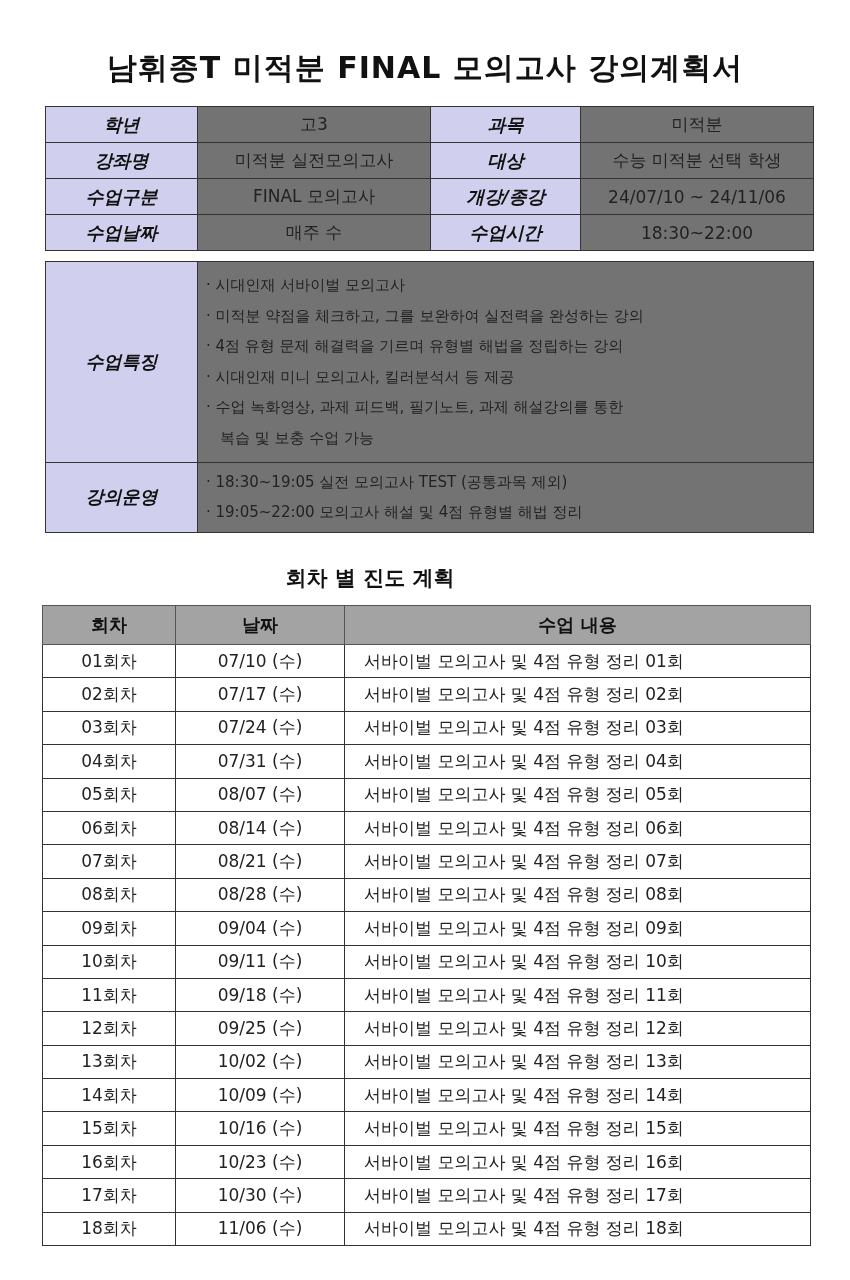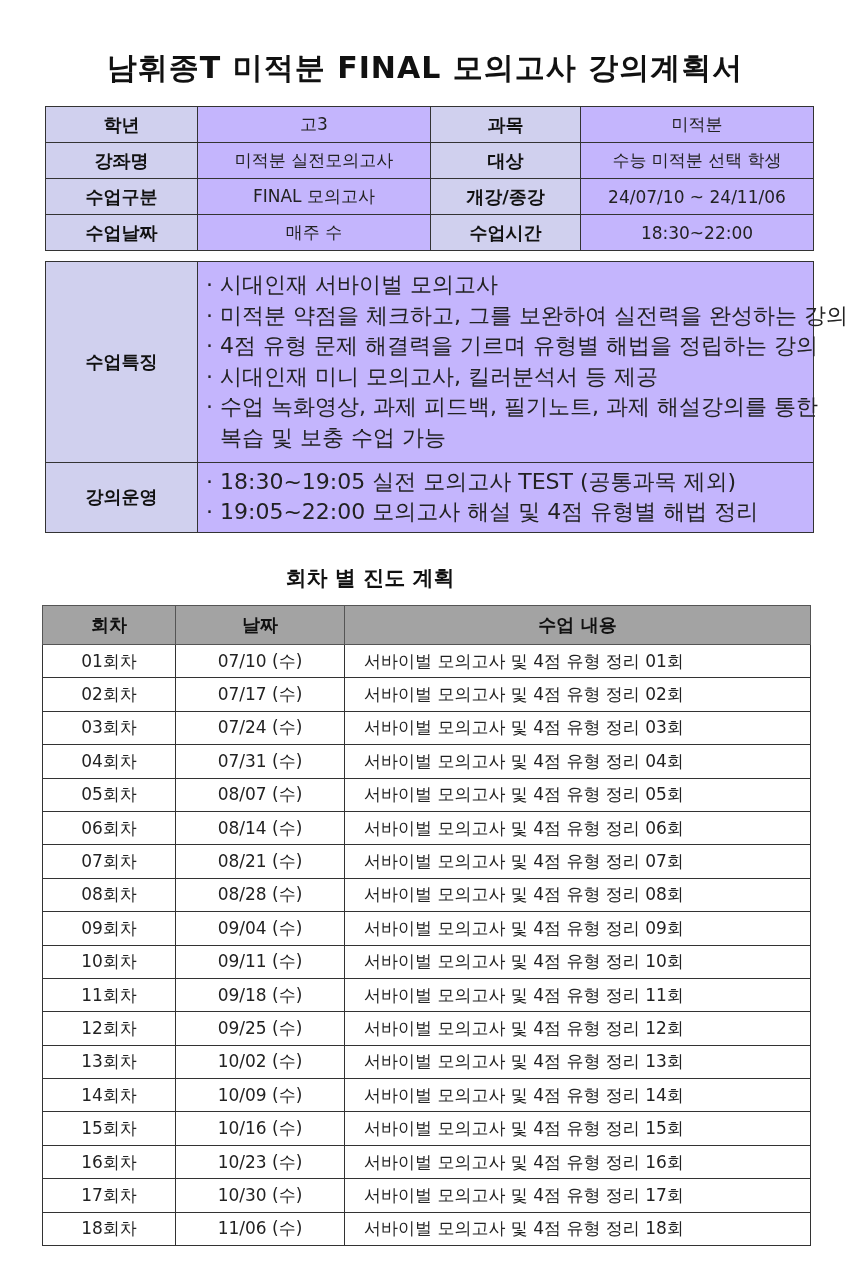--- a/index.html
+++ b/index.html
@@ -6,34 +6,34 @@
   body {
     width: 850px; height: 1280px; position: relative; overflow: hidden;
     font-family: "DejaVu Sans", "Liberation Sans", sans-serif; color: #222;
   }
   .title {
     position: absolute; left: 0; top: 48px; width: 850px; text-align: center;
     font-size: 30px; font-weight: bold; letter-spacing: 1px; color: #111;
   }
   table { border-collapse: collapse; position: absolute; table-layout: fixed; }
   td, th { border: 1.5px solid #333; padding: 0; text-align: center; vertical-align: middle; }
-  .hdr { background: #d0d0ee; font-weight: bold; font-size: 18px; color: #111; }
-  .val { background: #c4b5fd; font-size: 17px; color: #222; }
+  .hdr { background: #d0d0ee; font-weight: bold; font-size: 18px; color: #111; font-style: italic; }
+  .val { background: #737373; font-size: 17px; color: #222; }
 
   #info-table { left: 45px; top: 106px; width: 768px; }
   #info-table td { height: 35px; }
   #info-table col.c1 { width: 152px; }
   #info-table col.c2 { width: 233px; }
   #info-table col.c3 { width: 150px; }
   #info-table col.c4 { width: 233px; }
 
   #feature-table { left: 45px; top: 261px; width: 768px; }
   #feature-table col.c1 { width: 152px; }
   #feature-table col.c2 { width: 616px; }
-  .lines { text-align: left; padding: 8px 0 8px 8px; font-size: 22px; line-height: 30.6px; color: #222; }
+  .lines { text-align: left; padding: 8px 0 8px 8px; font-size: 15px; line-height: 30.6px; color: #222; }
   .line { white-space: nowrap; }
   .line.indent { padding-left: 14px; }
 
   .subtitle {
     position: absolute; left: 0; top: 564px; width: 740px; text-align: center;
     font-size: 21px; font-weight: bold; color: #111;
   }
 
   #schedule-table { left: 42px; top: 605px; width: 768px; }
   #schedule-table col.c1 { width: 133px; }

